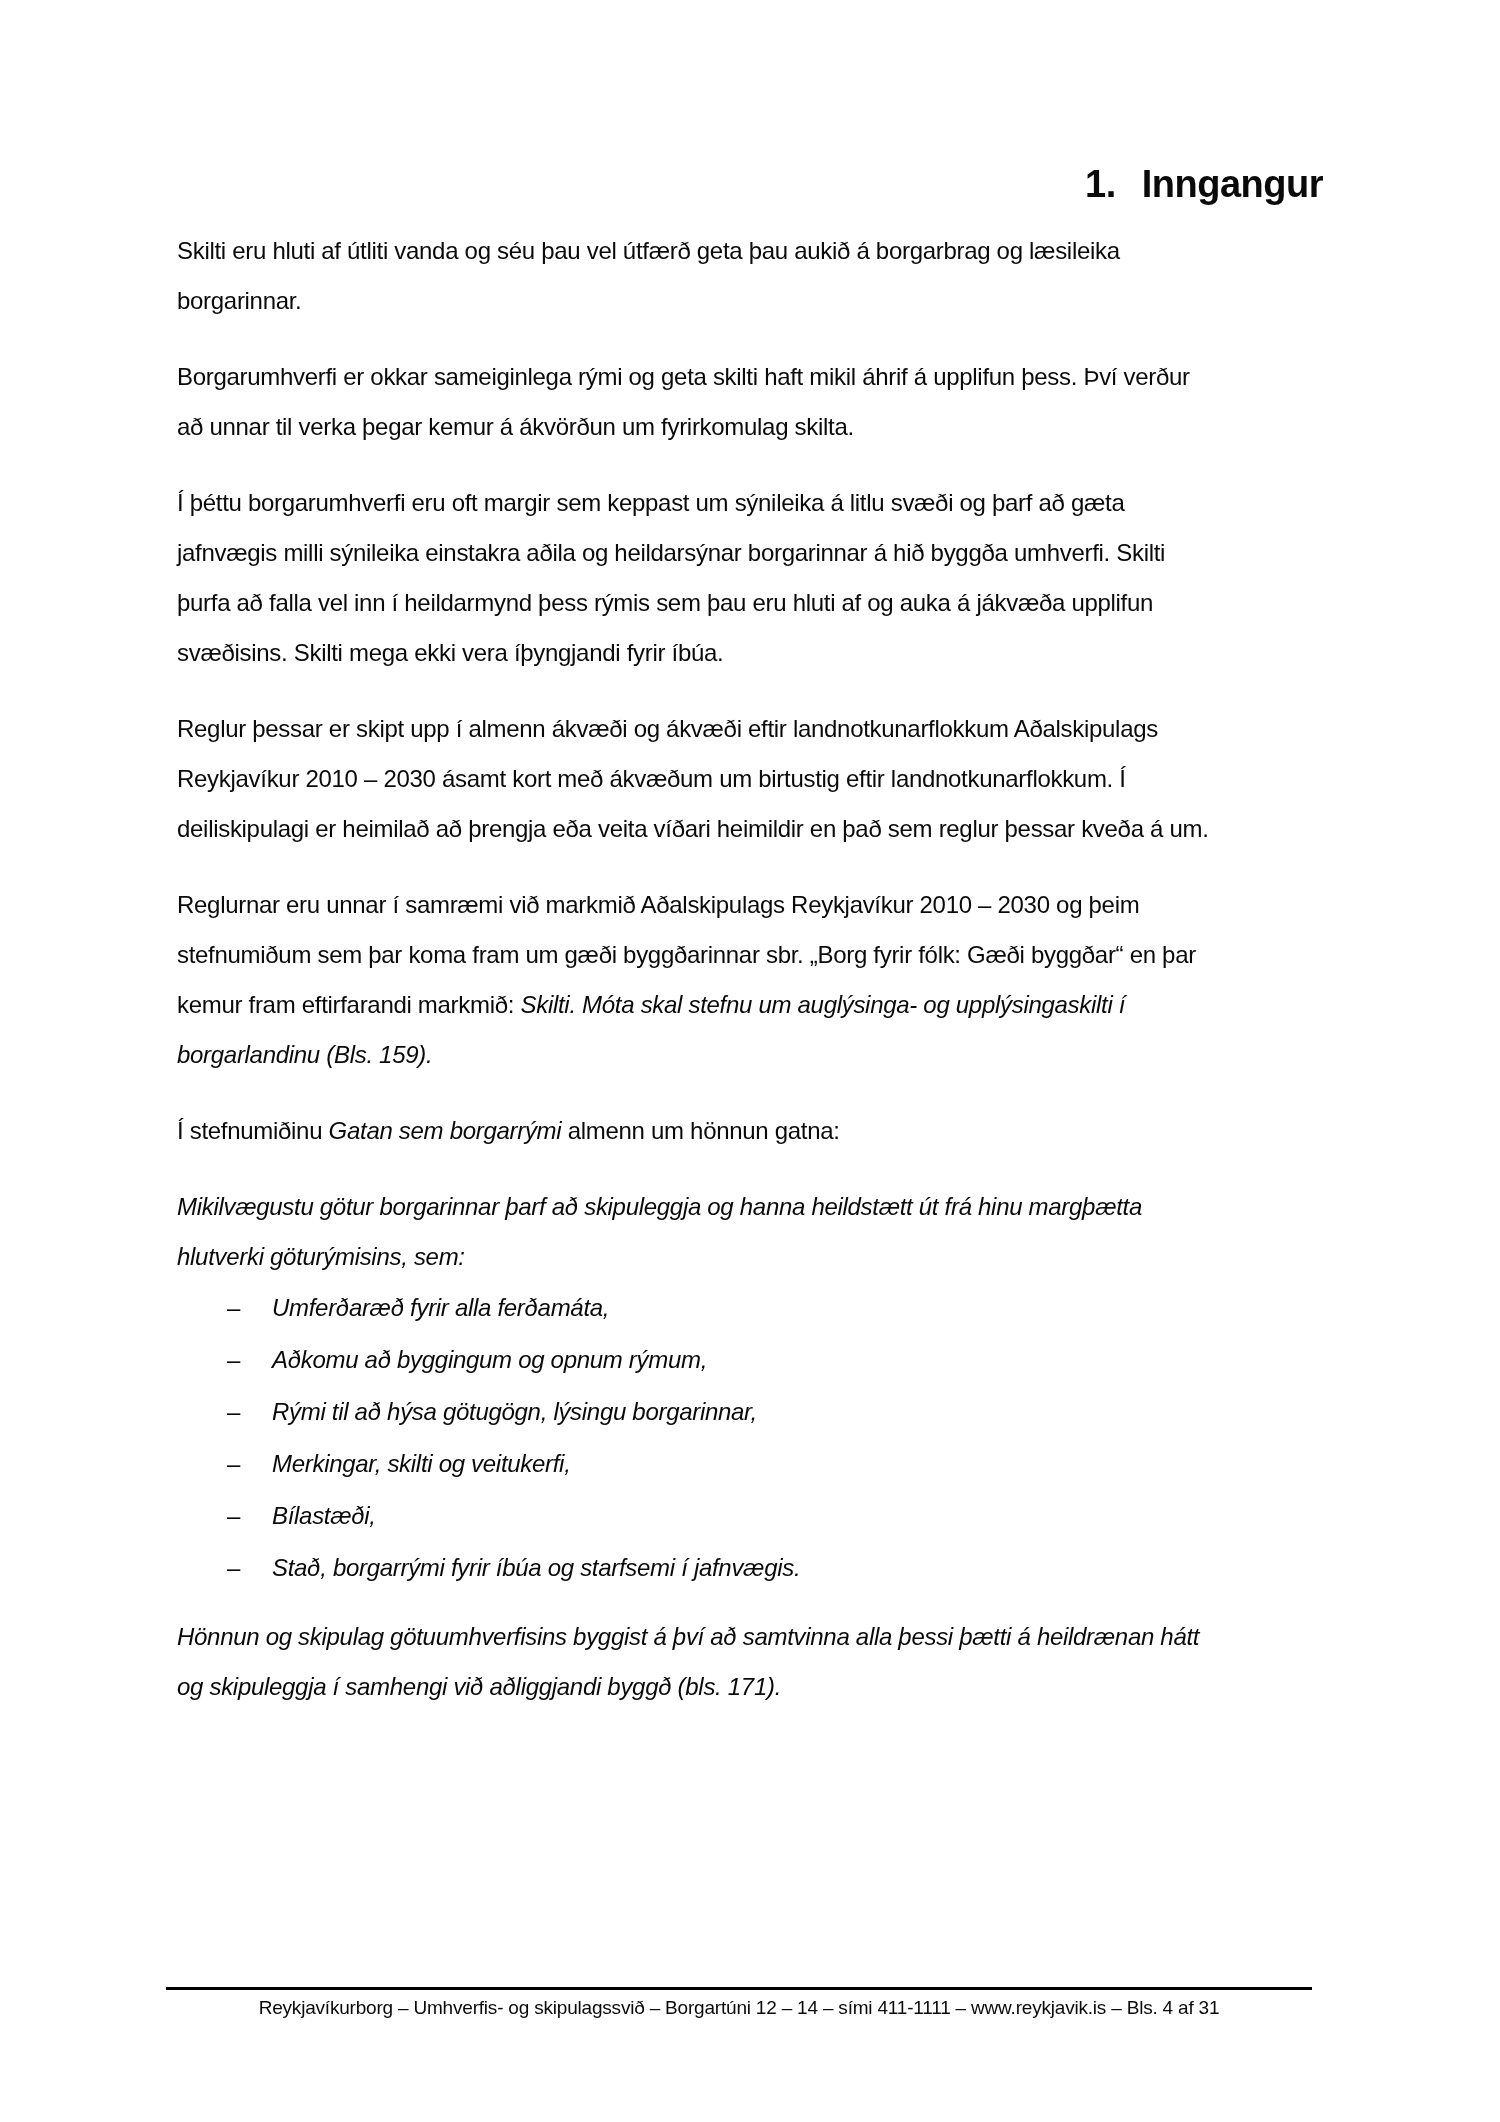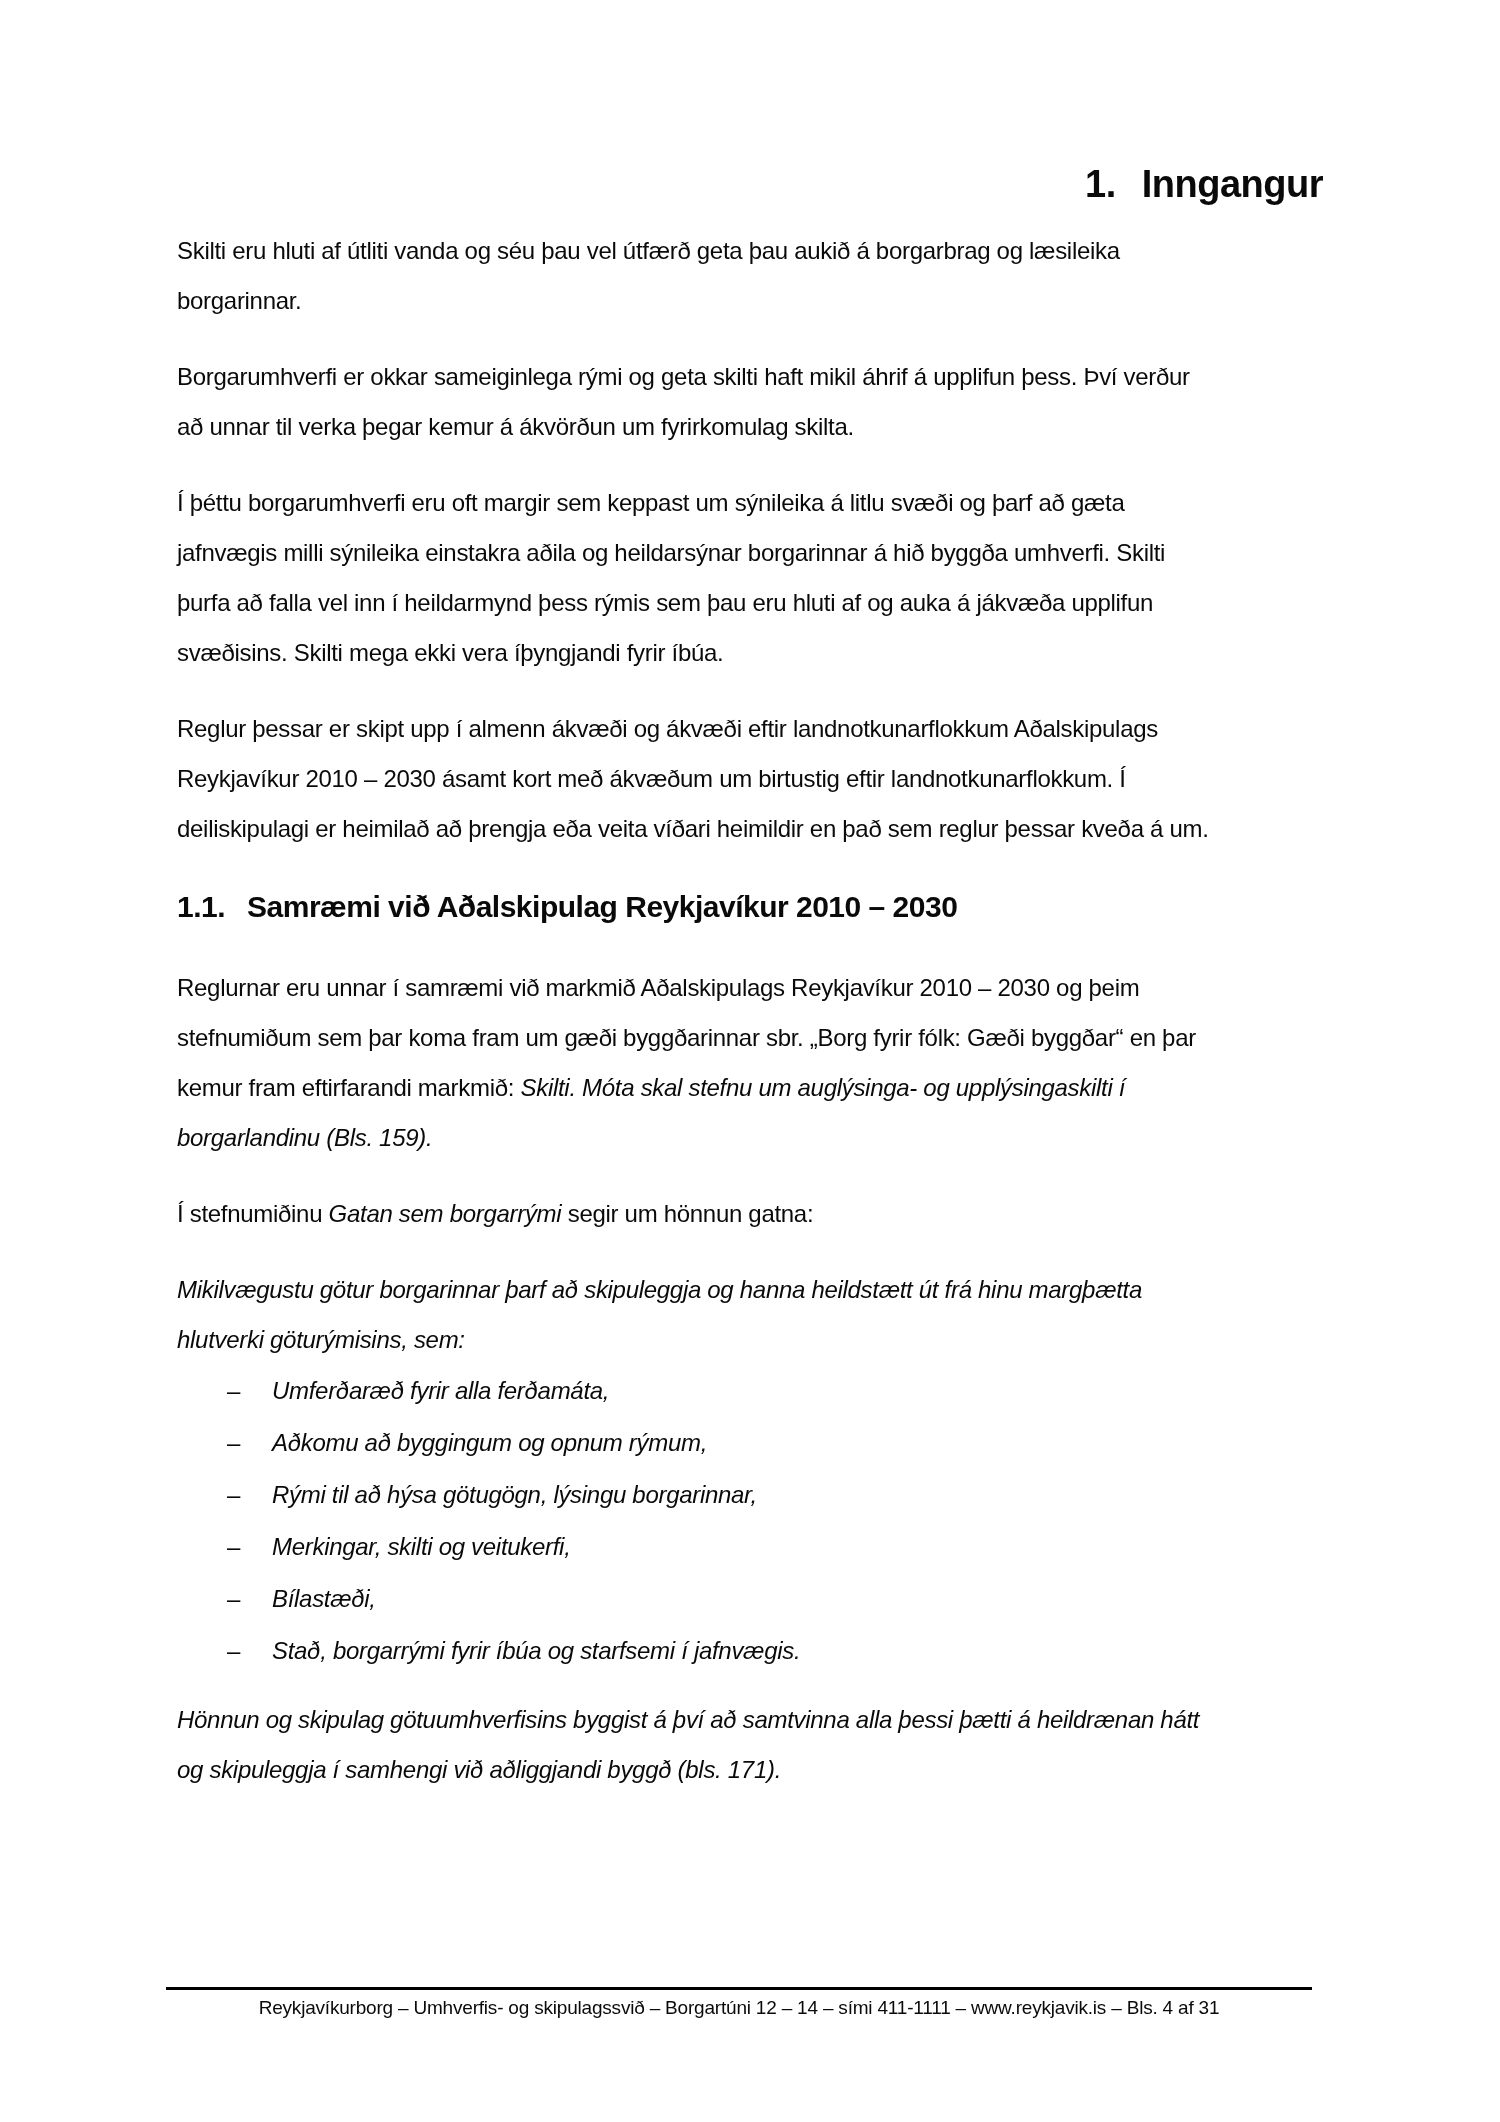--- a/index.html
+++ b/index.html
@@ -97,28 +97,27 @@
 
     <p class="body">Í þéttu borgarumhverfi eru oft margir sem keppast um sýnileika á litlu svæði og þarf að gæta
 jafnvægis milli sýnileika einstakra aðila og heildarsýnar borgarinnar á hið byggða umhverfi. Skilti
 þurfa að falla vel inn í heildarmynd þess rýmis sem þau eru hluti af og auka á jákvæða upplifun
 svæðisins. Skilti mega ekki vera íþyngjandi fyrir íbúa.</p>
 
     <p class="body">Reglur þessar er skipt upp í almenn ákvæði og ákvæði eftir landnotkunarflokkum Aðalskipulags
 Reykjavíkur 2010 – 2030 ásamt kort með ákvæðum um birtustig eftir landnotkunarflokkum. Í
 deiliskipulagi  er heimilað að þrengja eða veita víðari heimildir en það sem reglur þessar kveða á um.</p>
 
-    <h2 class="section-heading"><span class="num">1.1.</span><span>Samræmi við Aðalskipulag Reykjavíkur 2010 – 2030</span></h2>
 
     <p class="body"><span>Reglurnar eru unnar í samræmi við markmið Aðalskipulags Reykjavíkur 2010 – 2030 og þeim
 stefnumiðum sem þar koma fram um gæði byggðarinnar sbr. „Borg fyrir fólk: Gæði byggðar“ en þar
 kemur fram eftirfarandi markmið: </span><em>Skilti. Móta skal stefnu um auglýsinga- og upplýsingaskilti í
 borgarlandinu (Bls. 159).</em></p>
 
-    <p class="body"><span>Í stefnumiðinu </span><em>Gatan sem borgarrými</em><span> segir um hönnun gatna:</span></p>
+    <p class="body"><span>Í stefnumiðinu </span><em>Gatan sem borgarrými</em><span> almenn um hönnun gatna:</span></p>
 
     <p class="body em no-gap">Mikilvægustu götur borgarinnar þarf að skipuleggja og hanna heildstætt út frá hinu margþætta
 hlutverki göturýmisins, sem:</p>
 
     <div class="list">
       <div class="li"><span class="dash">–</span><span>Umferðaræð fyrir alla ferðamáta,</span></div>
       <div class="li"><span class="dash">–</span><span>Aðkomu að byggingum og opnum rýmum,</span></div>
       <div class="li"><span class="dash">–</span><span>Rými til að hýsa götugögn, lýsingu borgarinnar,</span></div>
       <div class="li"><span class="dash">–</span><span>Merkingar, skilti og veitukerfi,</span></div>
       <div class="li"><span class="dash">–</span><span>Bílastæði,</span></div>

